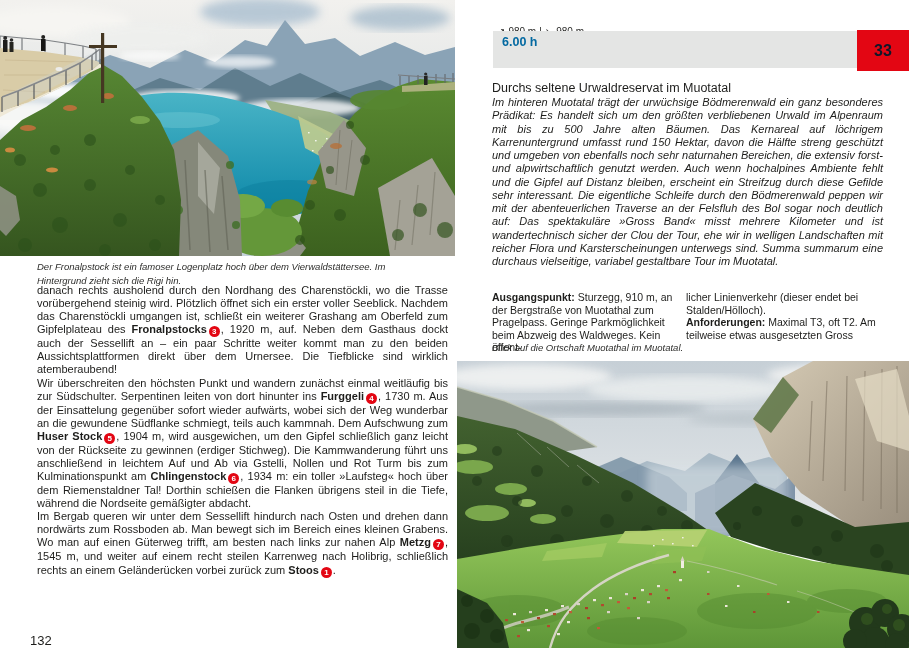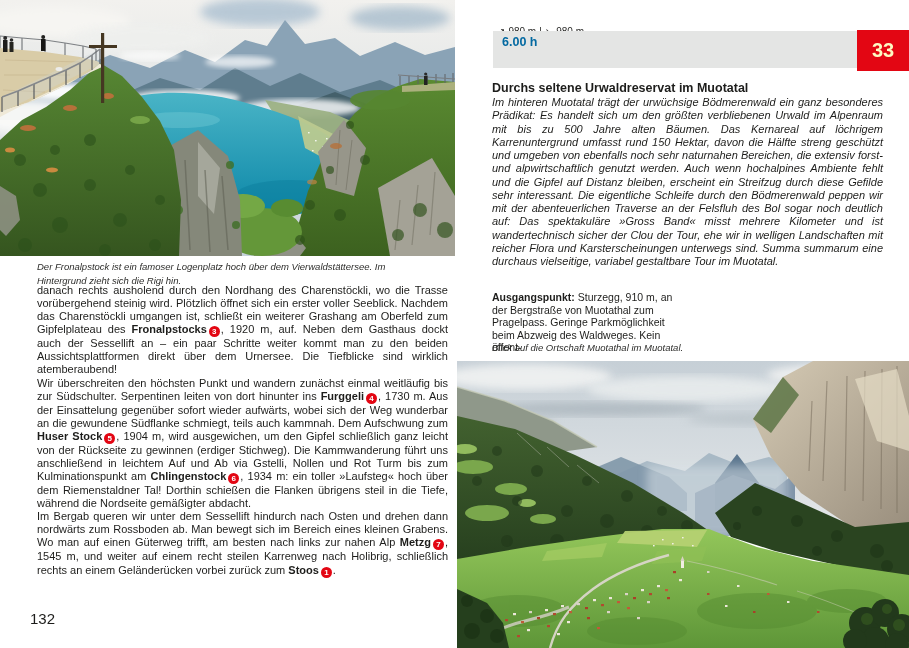--- a/index.html
+++ b/index.html
@@ -10,29 +10,29 @@
   }
   .spread{position:relative;width:909px;height:648px;background:#fff;}
   .photo{position:absolute;display:block;}
   .photo-left{left:0;top:0;width:455px;height:256px;}
   .photo-right{left:457px;top:361px;width:452px;height:287px;}
   .caption{position:absolute;font-style:italic;font-size:9.5px;line-height:14px;color:#2e2e2c;margin:0;}
   .caption-left{left:37px;top:260px;width:388px;}
   .caption-right{left:492px;top:341px;width:392px;}
   .body-text{position:absolute;left:37px;top:284px;width:411px;font-size:11px;line-height:13.1px;text-align:justify;}
   .body-text p{margin:0;}
-  .page-number{position:absolute;left:30px;top:610px;font-size:15px;color:#1d1d1b;}
+  .page-number{position:absolute;left:30px;top:633px;font-size:13px;color:#1d1d1b;}
   .elev{position:absolute;left:497px;top:26px;font-size:10px;color:#2a2a28;white-space:nowrap;}
   .elev span{margin-right:3px;}
   .title-bar{position:absolute;left:493px;top:31px;width:364px;height:37px;background:var(--bar,#e4e5e4);}
   .duration{position:absolute;left:9px;top:4px;font-weight:bold;font-size:12.5px;color:#0369a1;}
   .tour-title{position:absolute;right:9px;bottom:6px;font-weight:bold;font-size:17px;letter-spacing:.2px;color:#1d1d1b;white-space:nowrap;}
   .tour-number{position:absolute;left:857px;top:30px;width:52px;height:41px;background:var(--accent,#e30613);
-    color:#fef9c3;font-weight:bold;font-size:20px;display:flex;align-items:center;justify-content:center;}
-  .heading{position:absolute;left:492px;top:81px;width:392px;margin:0;font-size:12.5px;font-weight:bold;color:#1d1d1b;}
+    color:#0f172a;font-weight:bold;font-size:16px;display:flex;align-items:center;justify-content:center;}
+  .heading{position:absolute;left:492px;top:81px;width:392px;margin:0;font-size:12.5px;font-weight:normal;color:#1d1d1b;}
   .intro{position:absolute;left:492px;top:96px;width:391px;margin:0;font-style:italic;font-size:11px;line-height:13.25px;text-align:justify;}
   .info-cols{position:absolute;left:492px;top:291px;width:392px;display:flex;gap:8px;font-size:10.5px;line-height:12.5px;}
   .info-cols p{margin:0;}
   .col1{width:186px;}
   .col2{width:197px;}
   .seg-bold{font-weight:bold;}
   .badge{
     display:inline-block;width:11px;height:11px;border-radius:50%;
     background:var(--accent,#e30613);color:#fff;font-size:8px;font-weight:bold;
     line-height:11px;text-align:center;vertical-align:-1px;margin:0 1px 0 2px;font-style:normal;
@@ -264,20 +264,21 @@
       <span class="duration">6.00 h</span>
     </div>
     <div class="tour-number">33</div>
 
     <h2 class="heading">Durchs seltene Urwaldreservat im Muotatal</h2>
 
     <p class="intro">Im hinteren Muotatal trägt der urwüchsige Bödmerenwald ein ganz besonderes Prädikat: Es handelt sich um den größten verbliebenen Urwald im Alpenraum mit bis zu 500 Jahre alten Bäumen. Das Kernareal auf löchrigem Karrenuntergrund umfasst rund 150 Hektar, davon die Hälfte streng geschützt und umgeben von ebenfalls noch sehr naturnahen Bereichen, die extensiv forst- und alpwirtschaftlich genutzt werden. Auch wenn hochalpines Ambiente fehlt und die Gipfel auf Distanz bleiben, erscheint ein Streifzug durch diese Gefilde sehr interessant. Die eigentliche Schleife durch den Bödmerenwald peppen wir mit der abenteuerlichen Traverse an der Felsfluh des Bol sogar noch deutlich auf: Das spektakuläre »Gross Band« misst mehrere Kilometer und ist wandertechnisch sicher der Clou der Tour, ehe wir in welligen Landschaften mit reicher Flora und Karsterscheinungen unterwegs sind. Summa summarum eine durchaus vielseitige, variabel gestaltbare Tour im Muotatal.</p>
 
     <div class="info-cols">
       <p class="col1"><span class="seg-bold">Ausgangspunkt:</span> Sturzegg, 910 m, an der Bergstraße von Muotathal zum Pragelpass. Geringe Parkmöglichkeit beim Abzweig des Waldweges. Kein öffent-</p>
+      <p class="col2">licher Linienverkehr (dieser endet bei Stalden/Hölloch).<br><span class="seg-bold">Anforderungen:</span> Maximal T3, oft T2. Am teilweise etwas ausgesetzten Gross</p>
     </div>
 
     <p class="caption caption-right">Blick auf die Ortschaft Muotathal im Muotatal.</p>
 
     <svg class="photo photo-right" viewBox="0 0 452 287" preserveAspectRatio="none">
       <defs>
         <linearGradient id="skyR" x1="0" y1="0" x2="0" y2="1">
           <stop offset="0" stop-color="#c6cfd6"></stop>
             <stop offset="1" stop-color="#e2e6e8"></stop>
         </linearGradient>

